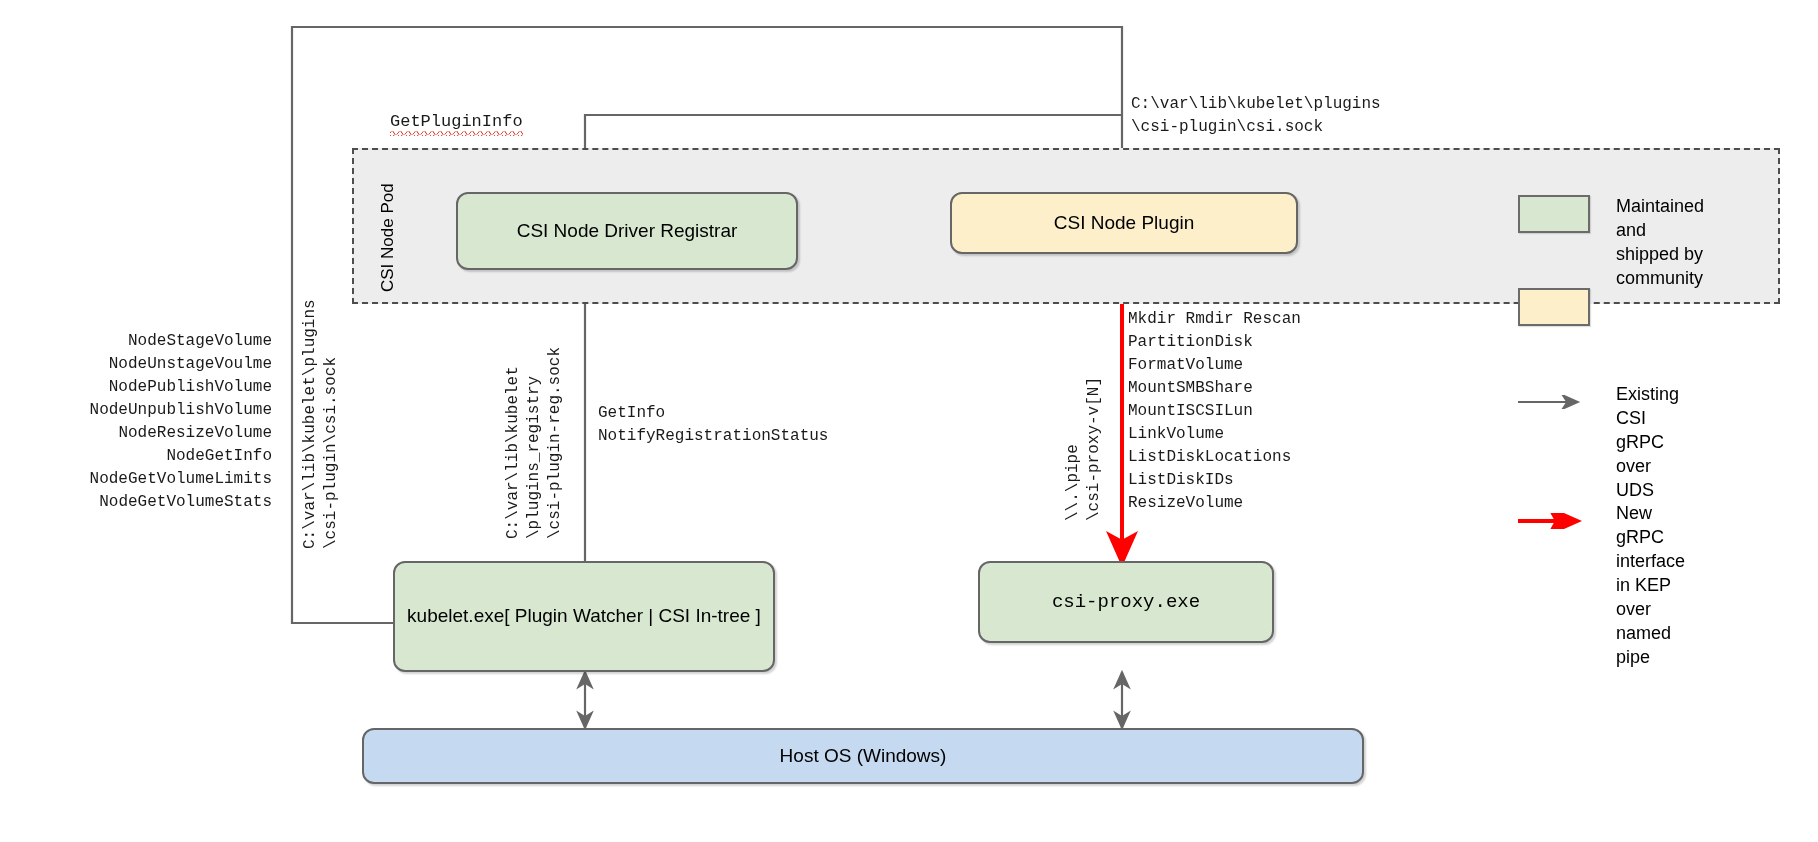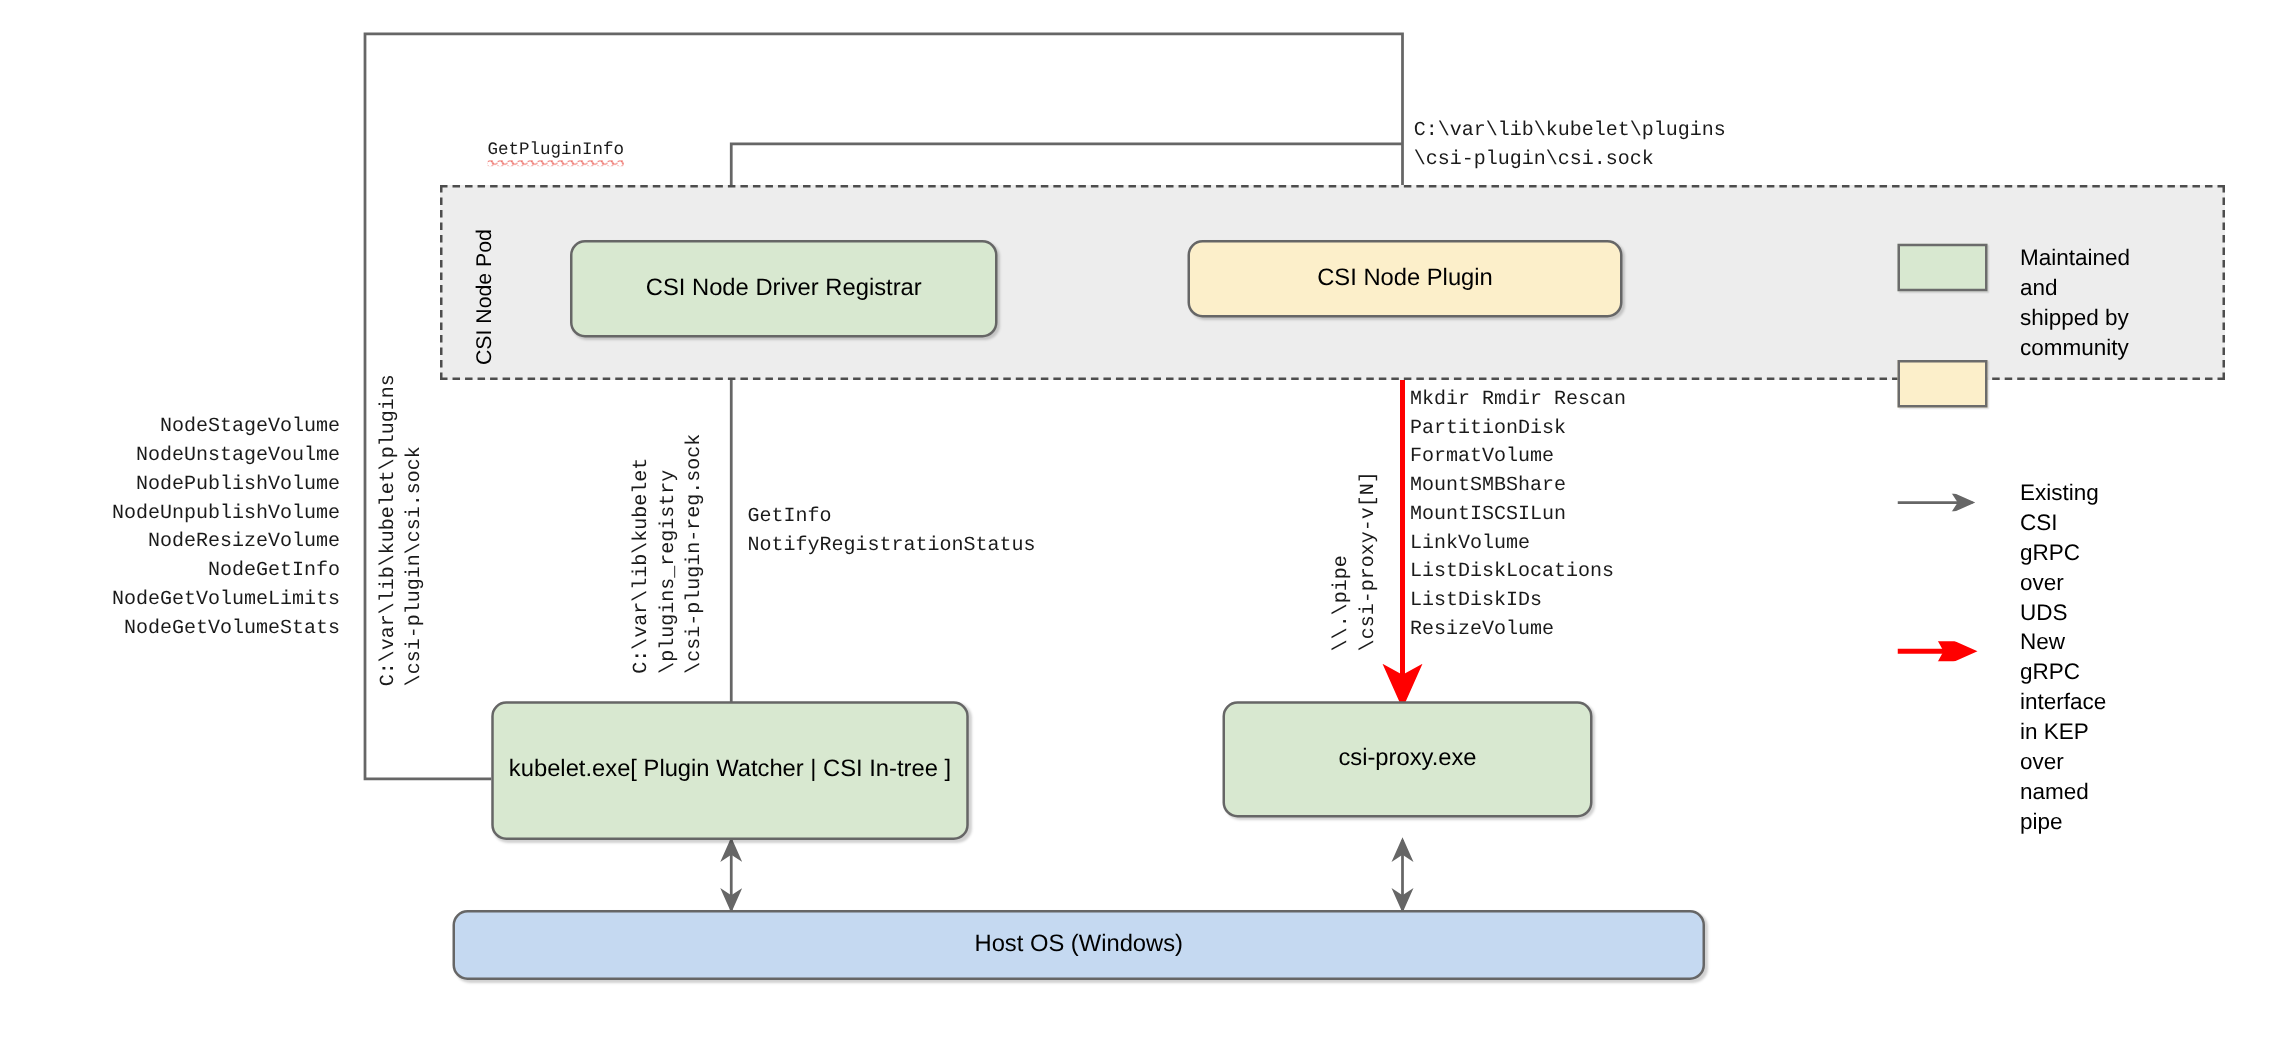--- a/index.html
+++ b/index.html
@@ -29,21 +29,21 @@
     transform-origin:0 0;transform:rotate(-90deg);
   }
   .mono{font-family:"Liberation Mono",monospace;font-size:16px;color:#1a1a1a;white-space:pre;}
   .code-block{position:absolute;line-height:1.44;}
   .right-align{text-align:right;}
   .vert{
     position:absolute;transform-origin:0 0;transform:rotate(-90deg);
     line-height:1.32;white-space:pre;
   }
   .squiggle{
-    position:absolute;font-family:"Liberation Mono",monospace;font-size:14px;color:#1a1a1a;
+    position:absolute;font-family:"Liberation Mono",monospace;font-size:17px;color:#1a1a1a;
     white-space:nowrap;
   }
   .squiggle u{
     text-decoration:none;
     border-bottom:0;
     background-image:
       radial-gradient(circle at 2px 3px, transparent 2px, #e8453c 2.1px, transparent 3.1px),
       radial-gradient(circle at 6px 1px, transparent 2px, #e8453c 2.1px, transparent 3.1px);
     background-size:8px 5px;
     background-repeat:repeat-x;
@@ -105,21 +105,21 @@
 
   <div class="node yellow" style="left:950px;top:192px;width:348px;height:62px;">
     <span class="lbl">CSI Node Plugin</span>
   </div>
 
   <div class="node green" style="left:393px;top:561px;width:382px;height:111px;flex-direction:row;">
     <span class="lbl">kubelet.exe</span>
     <span class="lbl">[ Plugin Watcher | CSI In-tree ]</span>
   </div>
 
-  <div class="node green" style="left:978px;top:561px;width:296px;height:93px;">
+  <div class="node green" style="left:978px;top:561px;width:296px;height:82px;font-family:Liberation Mono, monospace;">
     <span class="lbl">csi-proxy.exe</span>
   </div>
 
   <div class="node blue" style="left:362px;top:728px;width:1002px;height:56px;">
     <span class="lbl">Host OS (Windows)</span>
   </div>
 
   <div class="squiggle" style="left:390px;top:112px;">
     <u>GetPluginInfo</u>
   </div>

